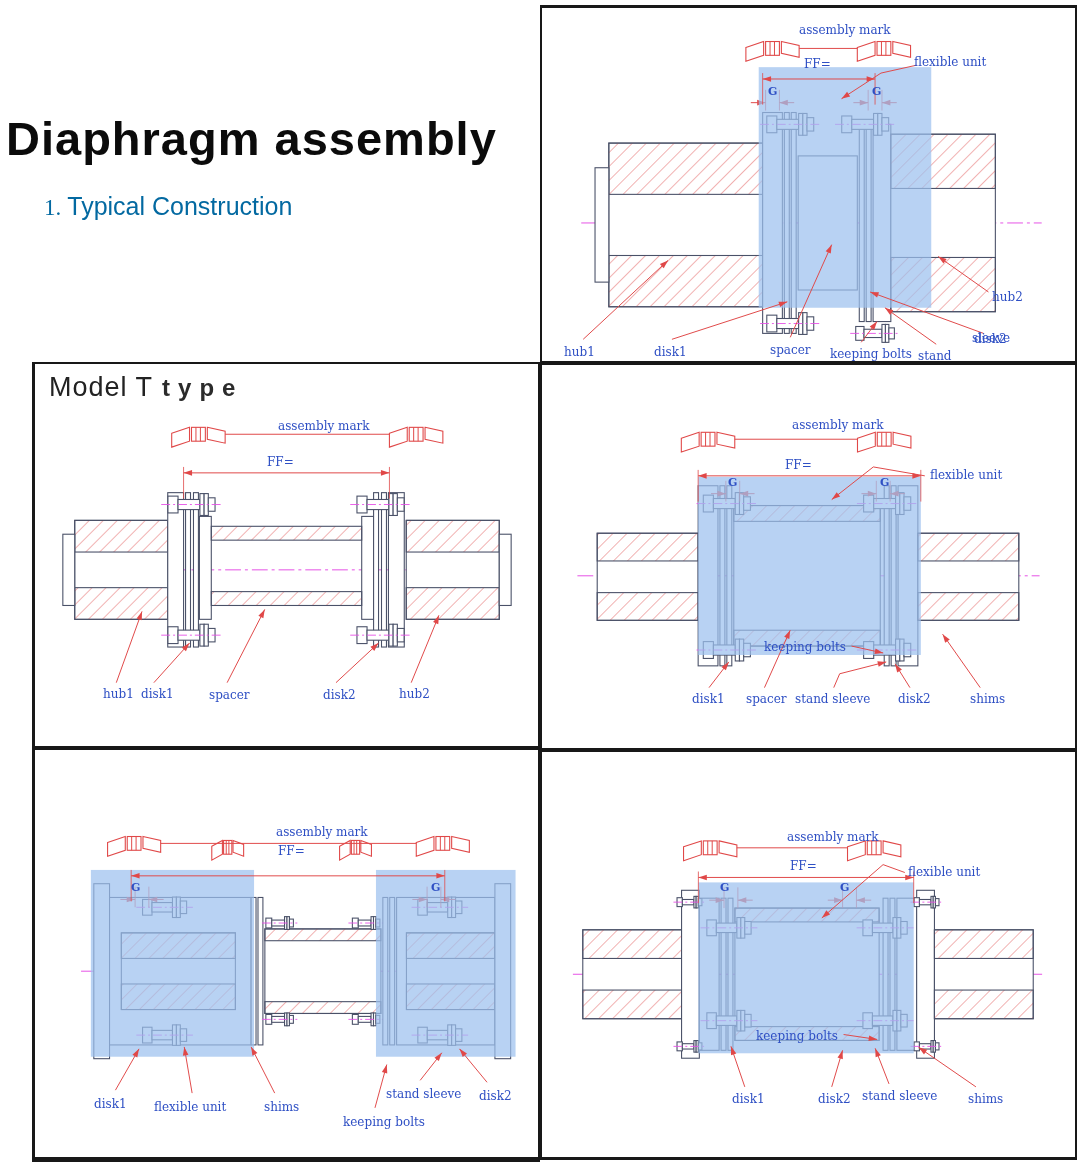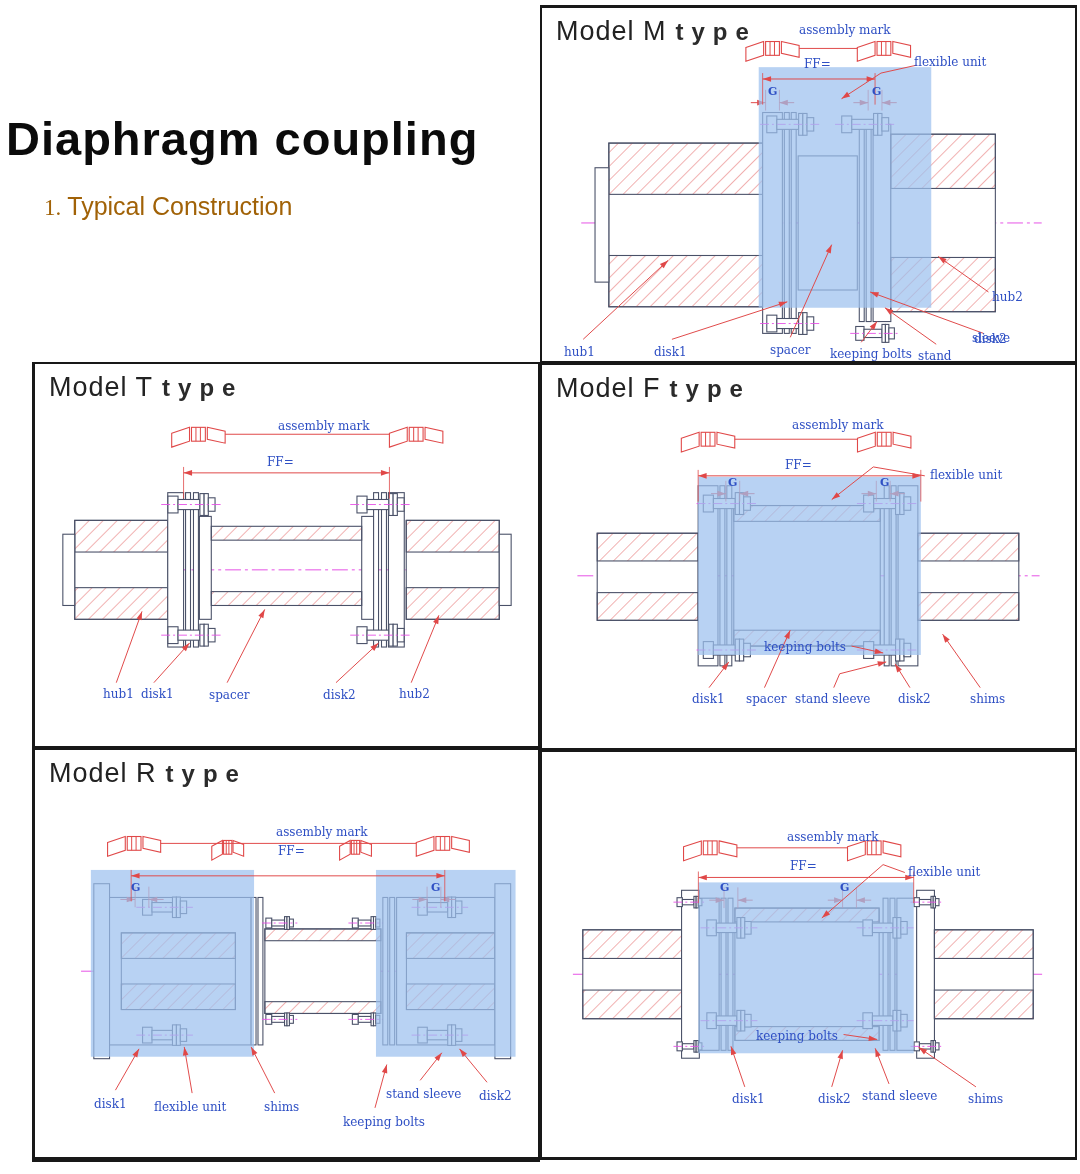--- a/index.html
+++ b/index.html
@@ -4,50 +4,47 @@
 <style>
   :root{
     --label-blue:#2e4fc4; --red:#e04848; --outline:#4a5168;
     --mag:#e650e6; --border:#181818; --title:#0b0b0b;
   }
   html,body{margin:0;padding:0;background:#fff;}
   .page{position:relative;width:1080px;height:1174px;background:#fff;overflow:hidden;
         font-family:"Liberation Sans",sans-serif;}
   .main-title{position:absolute;left:6px;top:80px;font-size:47px;font-weight:700;
         letter-spacing:1px;color:var(--title);font-family:"Liberation Sans",sans-serif;}
-  .subtitle{position:absolute;left:44px;top:192px;font-size:25px;color:#a16207;}
+  .subtitle{position:absolute;left:44px;top:192px;font-size:25px;color:#0369a1;}
   .subtitle .num{font-family:"Liberation Serif",serif;font-size:23px;margin-right:6px;}
   .panel{position:absolute;background:#fff;border:2px solid var(--border);box-sizing:border-box;}
   .panel-m{left:540px;top:5px;width:537px;height:358px;border-top-width:3px;}
   .panel-t{left:32px;top:362px;width:508px;height:386px;border-left-width:3px;padding-left:48px;}
   .panel-f{left:540px;top:363px;width:537px;height:387px;}
   .panel-r{left:32px;top:748px;width:508px;height:414px;border-left-width:3px;border-bottom-width:5px;}
   .panel-g{left:540px;top:750px;width:537px;height:410px;border-bottom-width:3px;}
   .ph{position:absolute;left:14px;top:8px;white-space:nowrap;z-index:5;}
   .ph-model{font-size:27px;color:#222;letter-spacing:1px;}
   .ph-type{font-size:24px;font-weight:700;letter-spacing:8px;margin-left:9px;color:#2b2b2b;}
   .drawing{position:absolute;left:0;top:0;width:100%;height:100%;}
   .lbl{position:absolute;font-family:"DejaVu Serif",serif;font-size:12px;line-height:1.1;
        color:var(--label-blue);white-space:nowrap;z-index:6;}
   .lbl.g{font-size:11px;font-weight:700;}
 </style>
 </head>
 <body>
 
 <div class="page">
 
-  <h1 class="main-title">Diaphragm coupling</h1>
+  <h1 class="main-title">Diaphragm assembly</h1>
   <div class="subtitle">
     <span class="num">1.</span><span>Typical Construction</span>
   </div>
 
   <section class="panel panel-m">
-    <div class="ph">
-      <span class="ph-model">Model M</span><span class="ph-type">type</span>
-    </div>
     <svg id="svg-m" class="drawing" viewBox="0 0 537 358">
         <defs>
           <pattern id="hp-m" width="10" height="10" patternUnits="userSpaceOnUse" patternTransform="rotate(45)">
             <line x1="0" y1="0" x2="0" y2="10" stroke="#e04848" stroke-width="1" opacity="0.85"></line>
           </pattern>
         </defs>
         <line x1="38" y1="218" x2="505" y2="218" stroke="#e650e6" stroke-width="1" stroke-dasharray="16 4 3 4"></line>
         <rect x="66" y="137" width="156" height="166" fill="#fff" stroke="#4a5168" stroke-width="1.1"></rect>
         <rect x="66" y="137" width="156" height="52" fill="url(#hp-m)" stroke="#4a5168" stroke-width="1.1"></rect>
         <rect x="66" y="251" width="156" height="52" fill="url(#hp-m)" stroke="#4a5168" stroke-width="1.1"></rect>
@@ -230,23 +227,20 @@
     <span class="lbl" style="left:243px;top:56px">assembly mark</span>
     <span class="lbl" style="left:232px;top:92px">FF=</span>
     <span class="lbl" style="left:68px;top:324px">hub1</span>
     <span class="lbl" style="left:106px;top:324px">disk1</span>
     <span class="lbl" style="left:174px;top:325px">spacer</span>
     <span class="lbl" style="left:288px;top:325px">disk2</span>
     <span class="lbl" style="left:364px;top:324px">hub2</span>
   </section>
 
   <section class="panel panel-f">
-    <div class="ph">
-      <span class="ph-model">Model F</span><span class="ph-type">type</span>
-    </div>
     <svg id="svg-f" class="drawing" viewBox="0 0 537 387">
         <defs>
           <pattern id="hp-f" width="10" height="10" patternUnits="userSpaceOnUse" patternTransform="rotate(45)">
             <line x1="0" y1="0" x2="0" y2="10" stroke="#e04848" stroke-width="1" opacity="0.85"></line>
           </pattern>
         </defs>
         <line x1="35" y1="213" x2="502" y2="213" stroke="#e650e6" stroke-width="1" stroke-dasharray="16 4 3 4"></line>
         <rect x="55" y="170" width="102" height="88" fill="#fff" stroke="#4a5168" stroke-width="1.1"></rect>
         <rect x="55" y="170" width="102" height="28" fill="url(#hp-f)" stroke="#4a5168" stroke-width="1.1"></rect>
         <rect x="55" y="230" width="102" height="28" fill="url(#hp-f)" stroke="#4a5168" stroke-width="1.1"></rect>
@@ -337,23 +331,20 @@
     <span class="lbl" style="left:388px;top:104px">flexible unit</span>
     <span class="lbl" style="left:222px;top:276px">keeping bolts</span>
     <span class="lbl" style="left:150px;top:328px">disk1</span>
     <span class="lbl" style="left:204px;top:328px">spacer</span>
     <span class="lbl" style="left:253px;top:328px">stand sleeve</span>
     <span class="lbl" style="left:356px;top:328px">disk2</span>
     <span class="lbl" style="left:428px;top:328px">shims</span>
   </section>
 
   <section class="panel panel-r">
-    <div class="ph">
-      <span class="ph-model">Model R</span><span class="ph-type">type</span>
-    </div>
     <svg id="svg-r" class="drawing" viewBox="0 0 508 414">
         <defs>
           <pattern id="hp-r" width="10" height="10" patternUnits="userSpaceOnUse" patternTransform="rotate(45)">
             <line x1="0" y1="0" x2="0" y2="10" stroke="#e04848" stroke-width="1" opacity="0.85"></line>
           </pattern>
         </defs>
         <line x1="45" y1="225" x2="470" y2="225" stroke="#e650e6" stroke-width="1" stroke-dasharray="16 4 3 4"></line>
         <rect x="58" y="136" width="16" height="178" fill="#fff" stroke="#4a5168" stroke-width="1.1"></rect>
         <rect x="74" y="150" width="144" height="150" fill="#fff" stroke="#4a5168" stroke-width="1.1"></rect>
         <rect x="86" y="186" width="116" height="78" fill="#fff" stroke="#4a5168" stroke-width="1.1"></rect>

